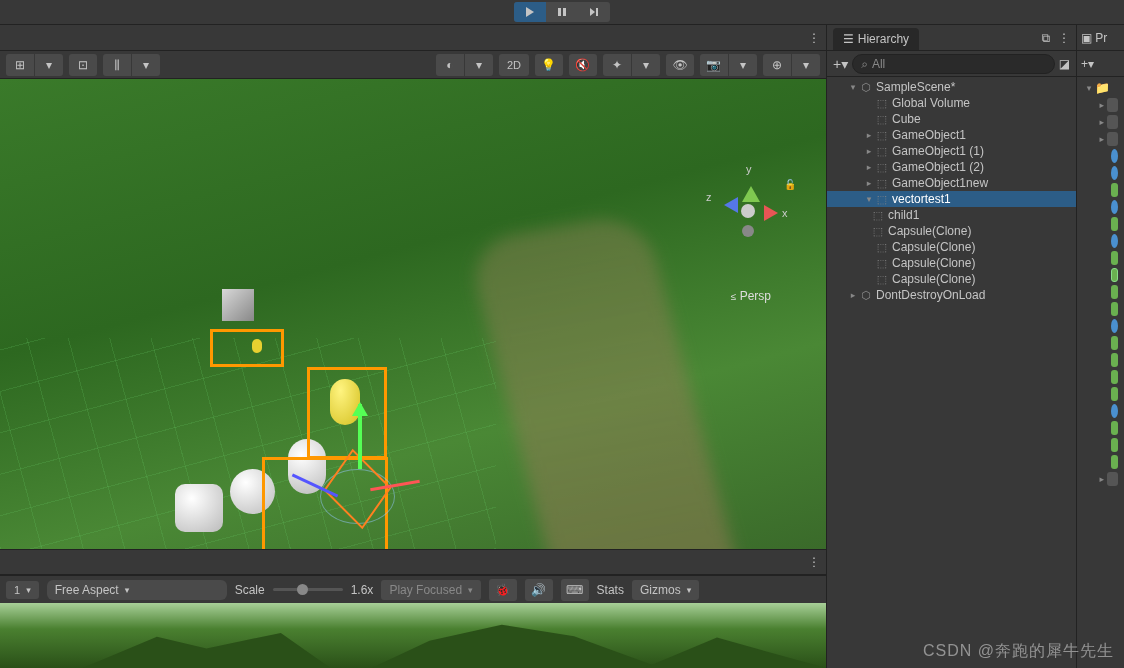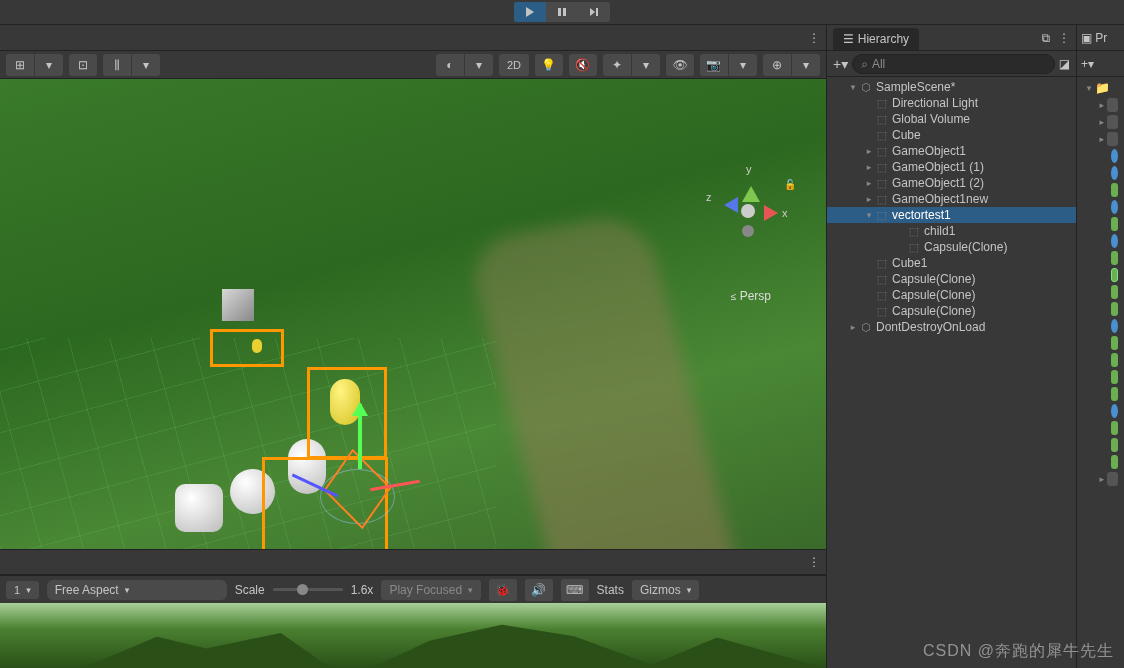--- a/index.html
+++ b/index.html
@@ -65,21 +65,21 @@
 
 .hierarchy-tree { flex: 1; overflow-y: auto; padding: 2px 0; }
 .tree-item { display: flex; align-items: center; height: 16px; padding: 1px 4px; cursor: pointer; font-size: 12px; white-space: nowrap; }
 .tree-item.selected { background: #2c5d87; color: #fff; }
 .tree-arrow { width: 12px; font-size: 9px; color: #888; text-align: center; }
 .tree-icon { width: 14px; height: 14px; margin-right: 3px; display: inline-flex; align-items: center; justify-content: center; }
 .unity-icon::before { content: '⬡'; color: #888; font-size: 11px; }
 .cube-icon::before { content: '⬚'; color: #888; font-size: 11px; }
 .indent-1 { padding-left: 20px; }
 .indent-2 { padding-left: 36px; }
-.indent-3 { padding-left: 68px; }
+.indent-3 { padding-left: 32px; }
 
 .watermark { position: absolute; bottom: 6px; right: 10px; color: rgba(220,220,220,0.55); font-size: 16px; letter-spacing: 1px; }
 
 .proj-sliver-header { height: 26px; display: flex; align-items: center; padding: 0 4px; border-bottom: 1px solid #222; }
 .sliver-row { height: 16px; margin: 1px 4px; display: flex; align-items: center; }
 .sliver-dot { width: 14px; height: 14px; border-radius: 3px; }
 </style>
 </head>
 <body>
 
@@ -242,25 +242,20 @@
     </div>
     <div class="hierarchy-tree" id="tree">
         <div class="tree-item indent-1">
           <span class="tree-arrow">▾</span>
           <span class="tree-icon unity-icon"></span>
           <span>SampleScene*</span>
         </div>
         <div class="tree-item indent-2">
           <span class="tree-arrow"></span>
           <span class="tree-icon cube-icon"></span>
-          <span>Directional Light</span>
-        </div>
-        <div class="tree-item indent-2">
-          <span class="tree-arrow"></span>
-          <span class="tree-icon cube-icon"></span>
           <span>Global Volume</span>
         </div>
         <div class="tree-item indent-2">
           <span class="tree-arrow"></span>
           <span class="tree-icon cube-icon"></span>
           <span>Cube</span>
         </div>
         <div class="tree-item indent-2">
           <span class="tree-arrow">▸</span>
           <span class="tree-icon cube-icon"></span>
@@ -288,25 +283,20 @@
         </div>
         <div class="tree-item indent-3">
           <span class="tree-arrow"></span>
           <span class="tree-icon cube-icon"></span>
           <span>child1</span>
         </div>
         <div class="tree-item indent-3">
           <span class="tree-arrow"></span>
           <span class="tree-icon cube-icon"></span>
           <span>Capsule(Clone)</span>
-        </div>
-        <div class="tree-item indent-2">
-          <span class="tree-arrow"></span>
-          <span class="tree-icon cube-icon"></span>
-          <span>Cube1</span>
         </div>
         <div class="tree-item indent-2">
           <span class="tree-arrow"></span>
           <span class="tree-icon cube-icon"></span>
           <span>Capsule(Clone)</span>
         </div>
         <div class="tree-item indent-2">
           <span class="tree-arrow"></span>
           <span class="tree-icon cube-icon"></span>
           <span>Capsule(Clone)</span>

